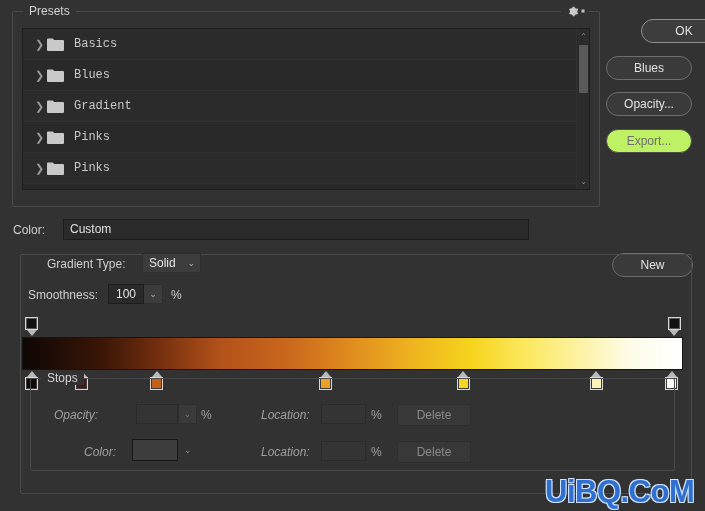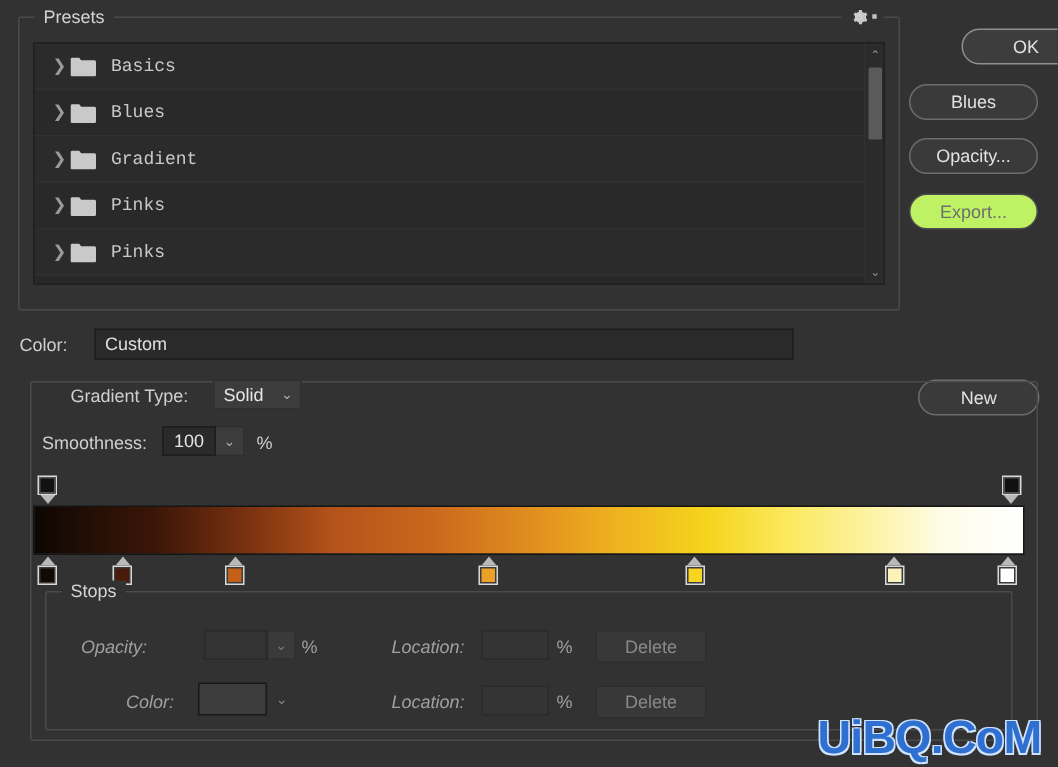--- a/index.html
+++ b/index.html
@@ -234,21 +234,21 @@
   }
   .color-stop .sq {
     width: 13px; height: 13px;
     border: 1px solid #d8d8d8;
     background: #3b3b3b;
     padding: 1px;
   }
   .color-stop .sq i { display: block; width: 100%; height: 100%; }
 
   
-  #stops-group { left: 9px; top: 139px; width: 645px; height: 93px; padding-left: 42px; }
+  #stops-group { left: 9px; top: 123px; width: 645px; height: 93px; padding-left: 42px; }
 
   .row-label { position: absolute; font-size: 12px; color: #a0a0a0; font-style: italic; }
   .field-box {
     position: absolute;
     background: #343434;
     border: 1px solid #2a2a2a;
   }
   .stepper-box {
     position: absolute;
     background: #3a3a3a;

